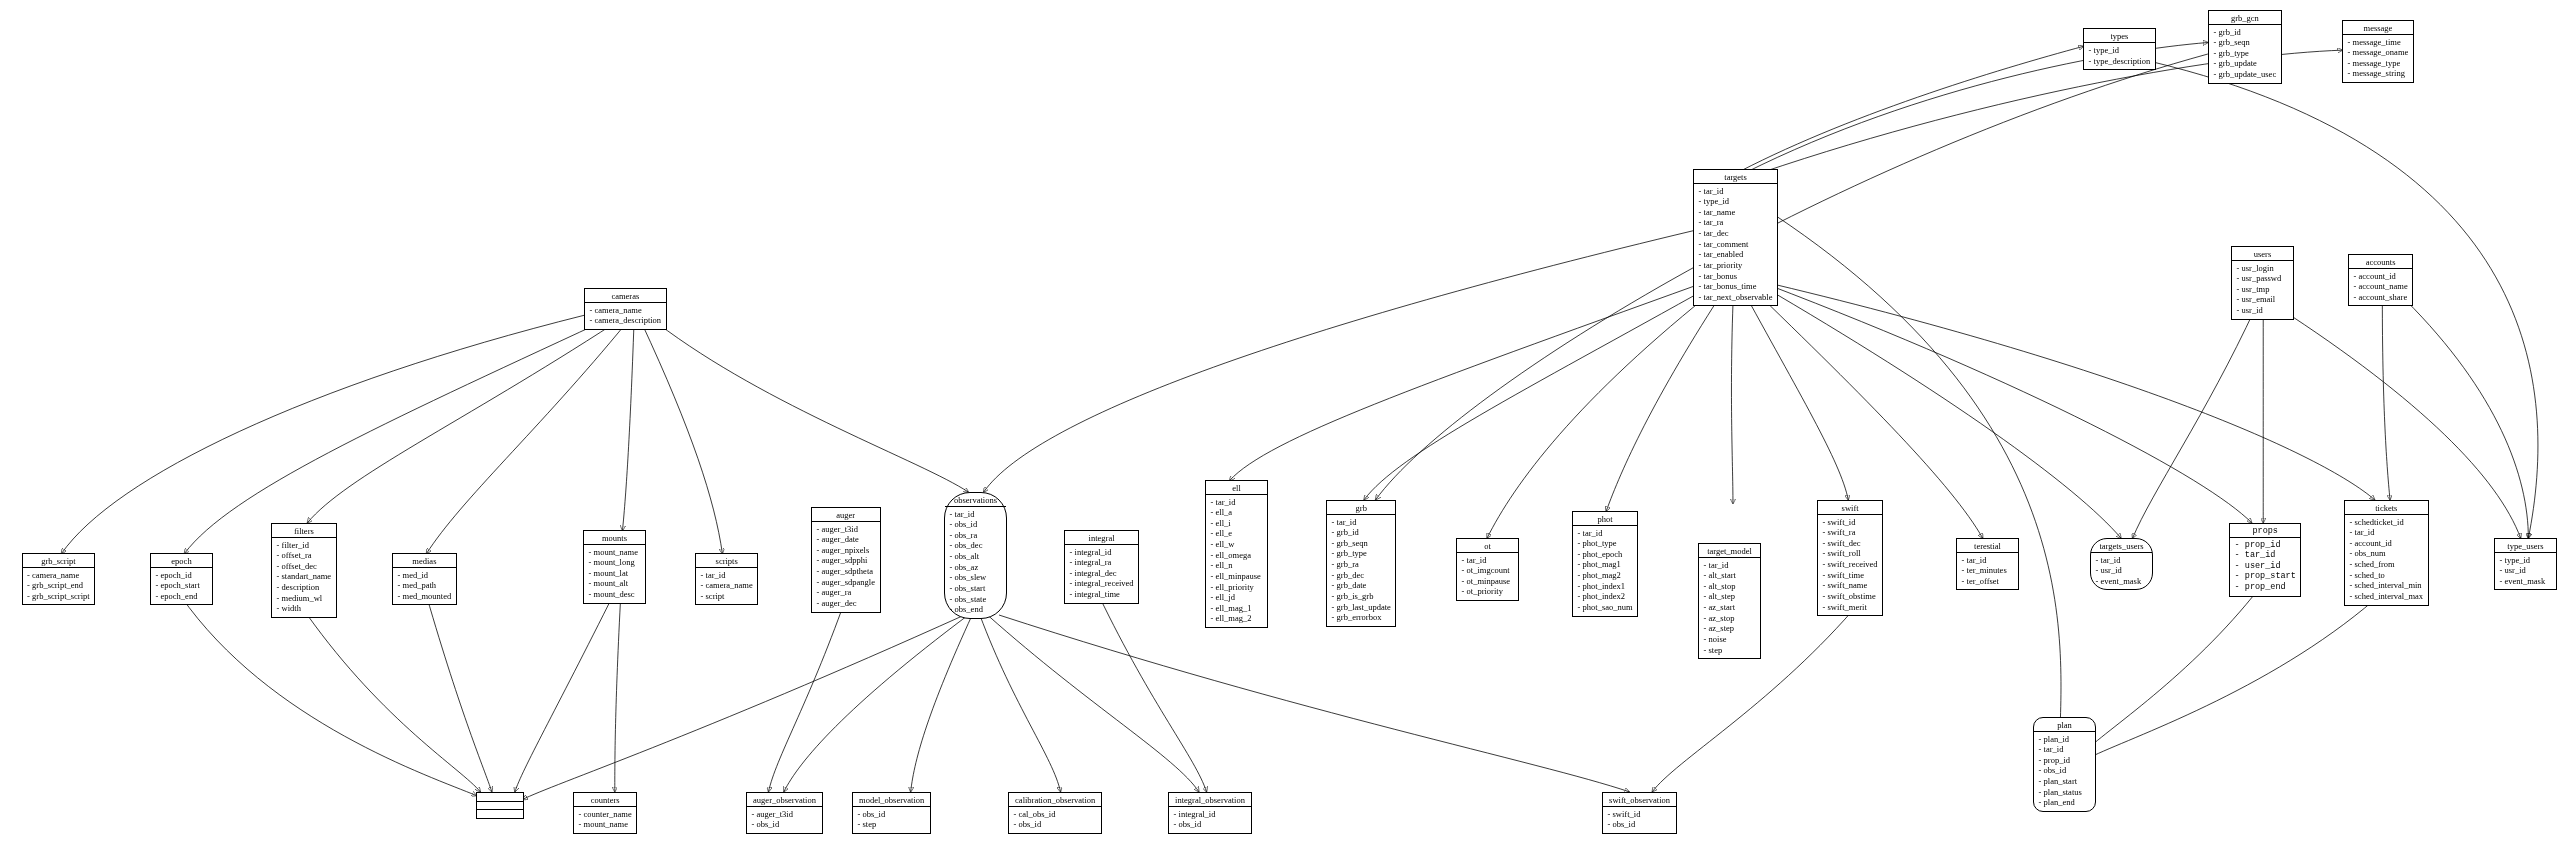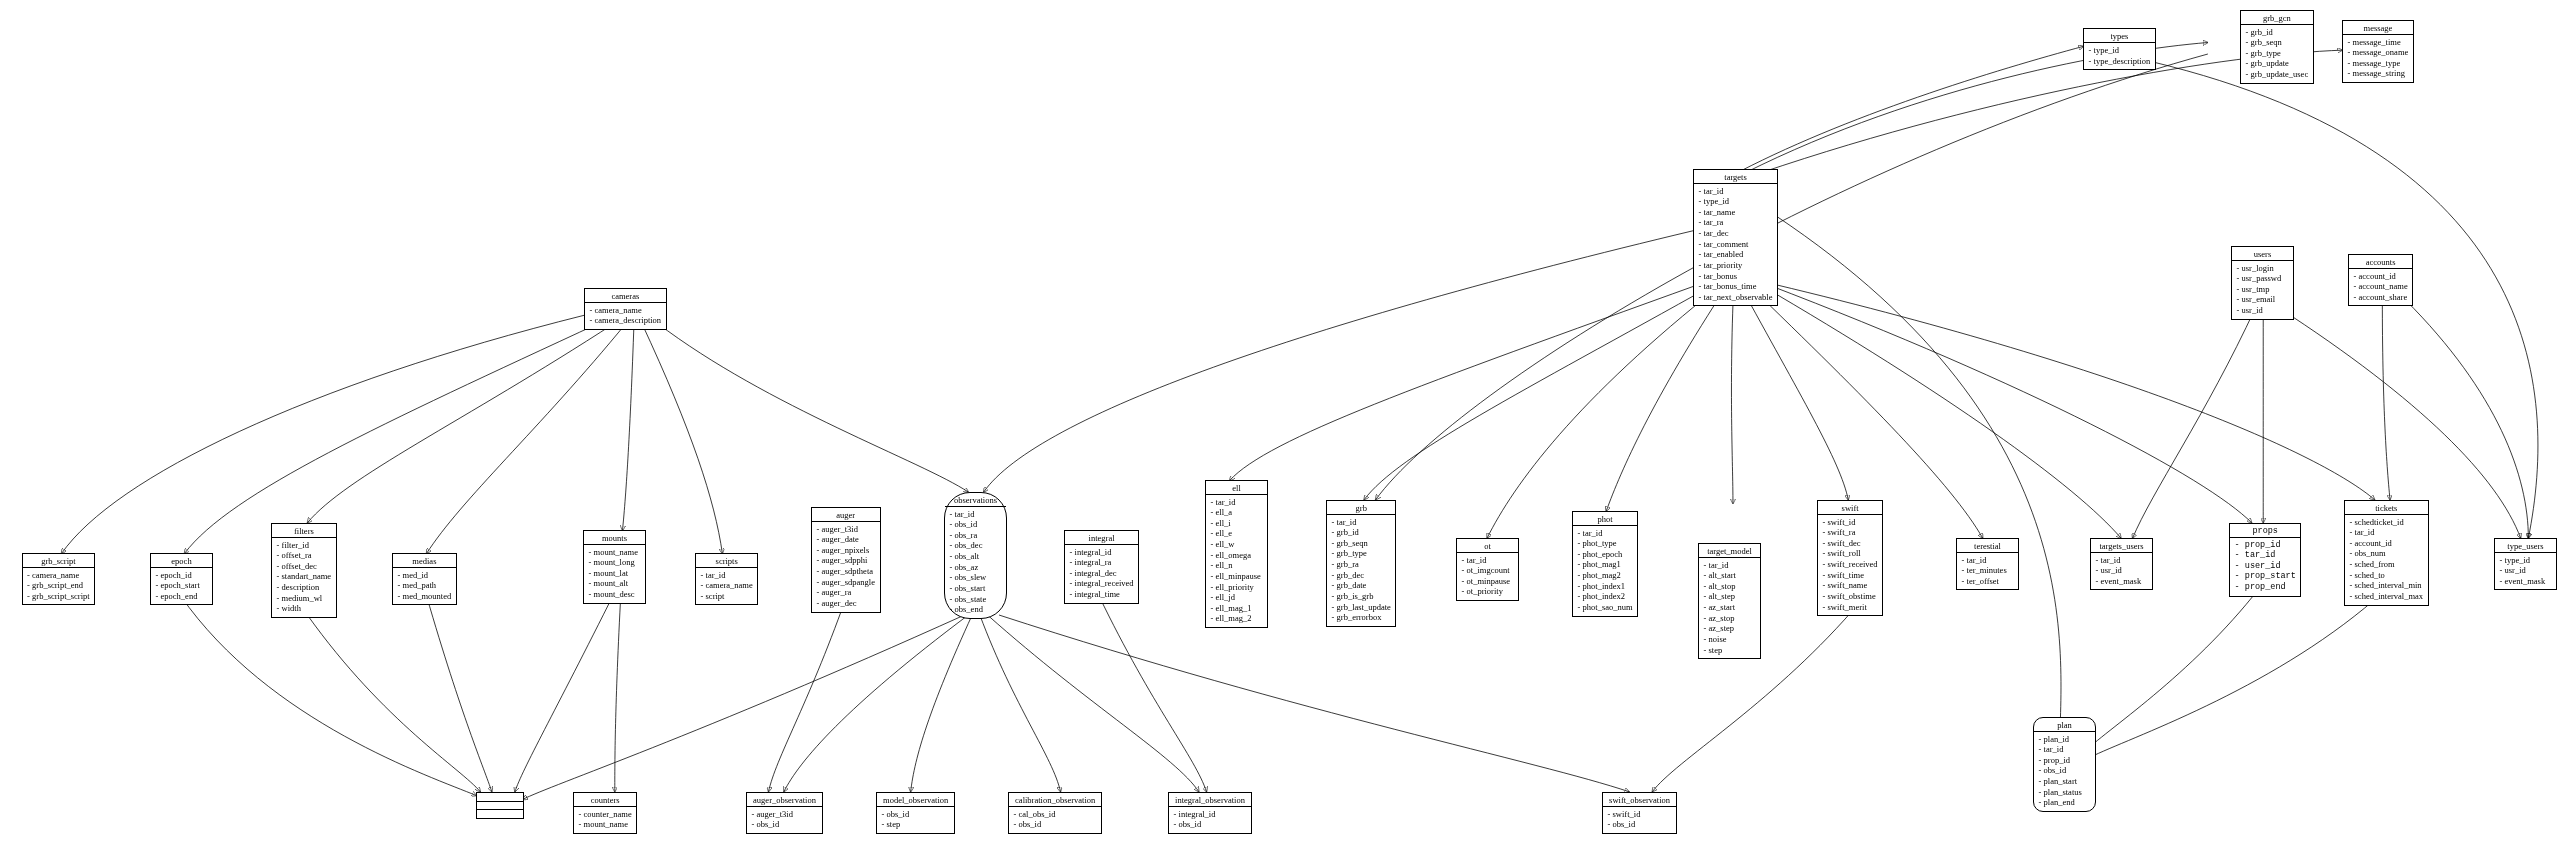--- a/index.html
+++ b/index.html
@@ -126,21 +126,21 @@
 </svg>
 
 <div id="entities-root">
     <div class="entity" style="left: 2083px; top: 28.4px;">
       <div class="entity-title">types</div>
       <div class="entity-fields">
         <div>type_id</div>
         <div>type_description</div>
       </div>
     </div>
-    <div class="entity" style="left: 2208px; top: 10px; margin-left: 32px;">
+    <div class="entity" style="left: 2208px; top: 10px;">
       <div class="entity-title">grb_gcn</div>
       <div class="entity-fields">
         <div>grb_id</div>
         <div>grb_seqn</div>
         <div>grb_type</div>
         <div>grb_update</div>
         <div>grb_update_usec</div>
       </div>
     </div>
     <div class="entity" style="left: 2342px; top: 20px;">
@@ -368,21 +368,21 @@
       </div>
     </div>
     <div class="entity" style="left: 1956px; top: 538px;">
       <div class="entity-title">terestial</div>
       <div class="entity-fields">
         <div>tar_id</div>
         <div>ter_minutes</div>
         <div>ter_offset</div>
       </div>
     </div>
-    <div class="entity" style="left: 2090px; top: 538px;">
+    <div class="entity" style="left: 2090px; top: 538px; border-radius: 17px;">
       <div class="entity-title">targets_users</div>
       <div class="entity-fields">
         <div>tar_id</div>
         <div>usr_id</div>
         <div>event_mask</div>
       </div>
     </div>
     <div class="entity" style="left: 2229px; top: 523px; font-family: Liberation Mono, monospace;">
       <div class="entity-title">props</div>
       <div class="entity-fields">
@@ -421,21 +421,21 @@
         <div>mount_name</div>
       </div>
     </div>
     <div class="entity" style="left: 730px; top: 792px; margin-left: 16px;">
       <div class="entity-title">auger_observation</div>
       <div class="entity-fields">
         <div>auger_t3id</div>
         <div>obs_id</div>
       </div>
     </div>
-    <div class="entity" style="left: 876px; top: 792px;">
+    <div class="entity" style="left: 852px; top: 792px;">
       <div class="entity-title">model_observation</div>
       <div class="entity-fields">
         <div>obs_id</div>
         <div>step</div>
       </div>
     </div>
     <div class="entity" style="left: 1008px; top: 792px;">
       <div class="entity-title">calibration_observation</div>
       <div class="entity-fields">
         <div>cal_obs_id</div>

